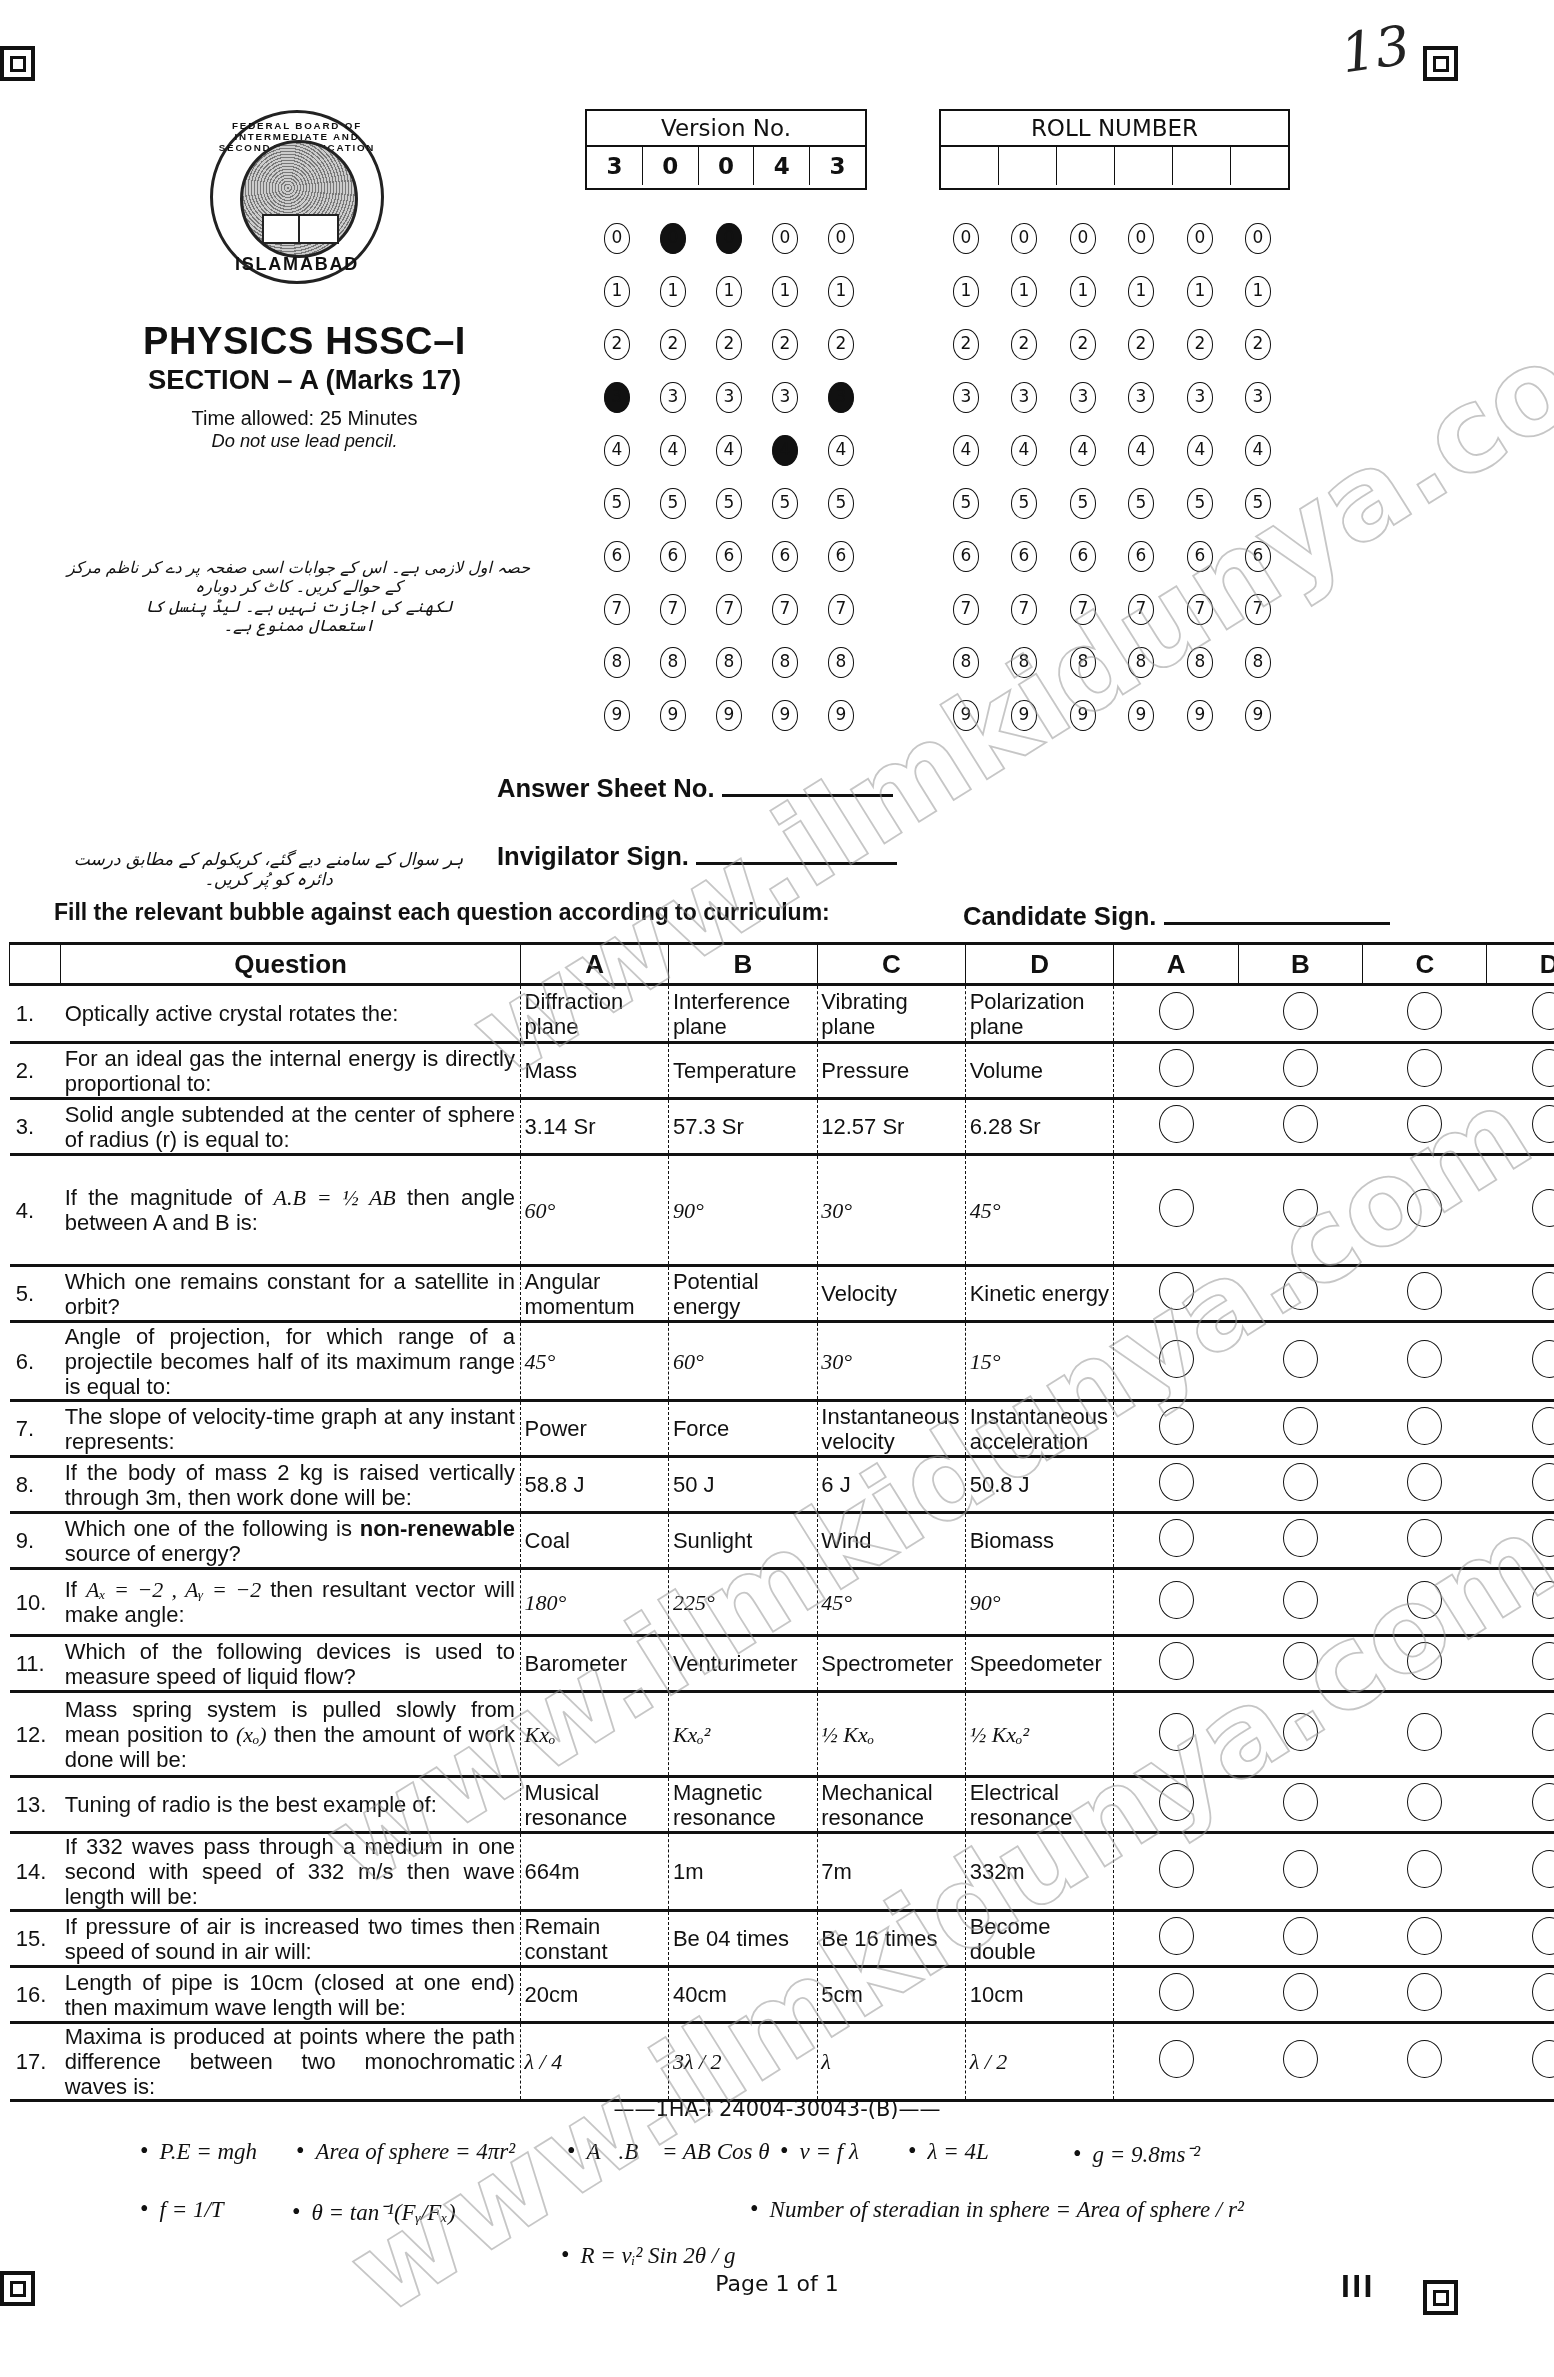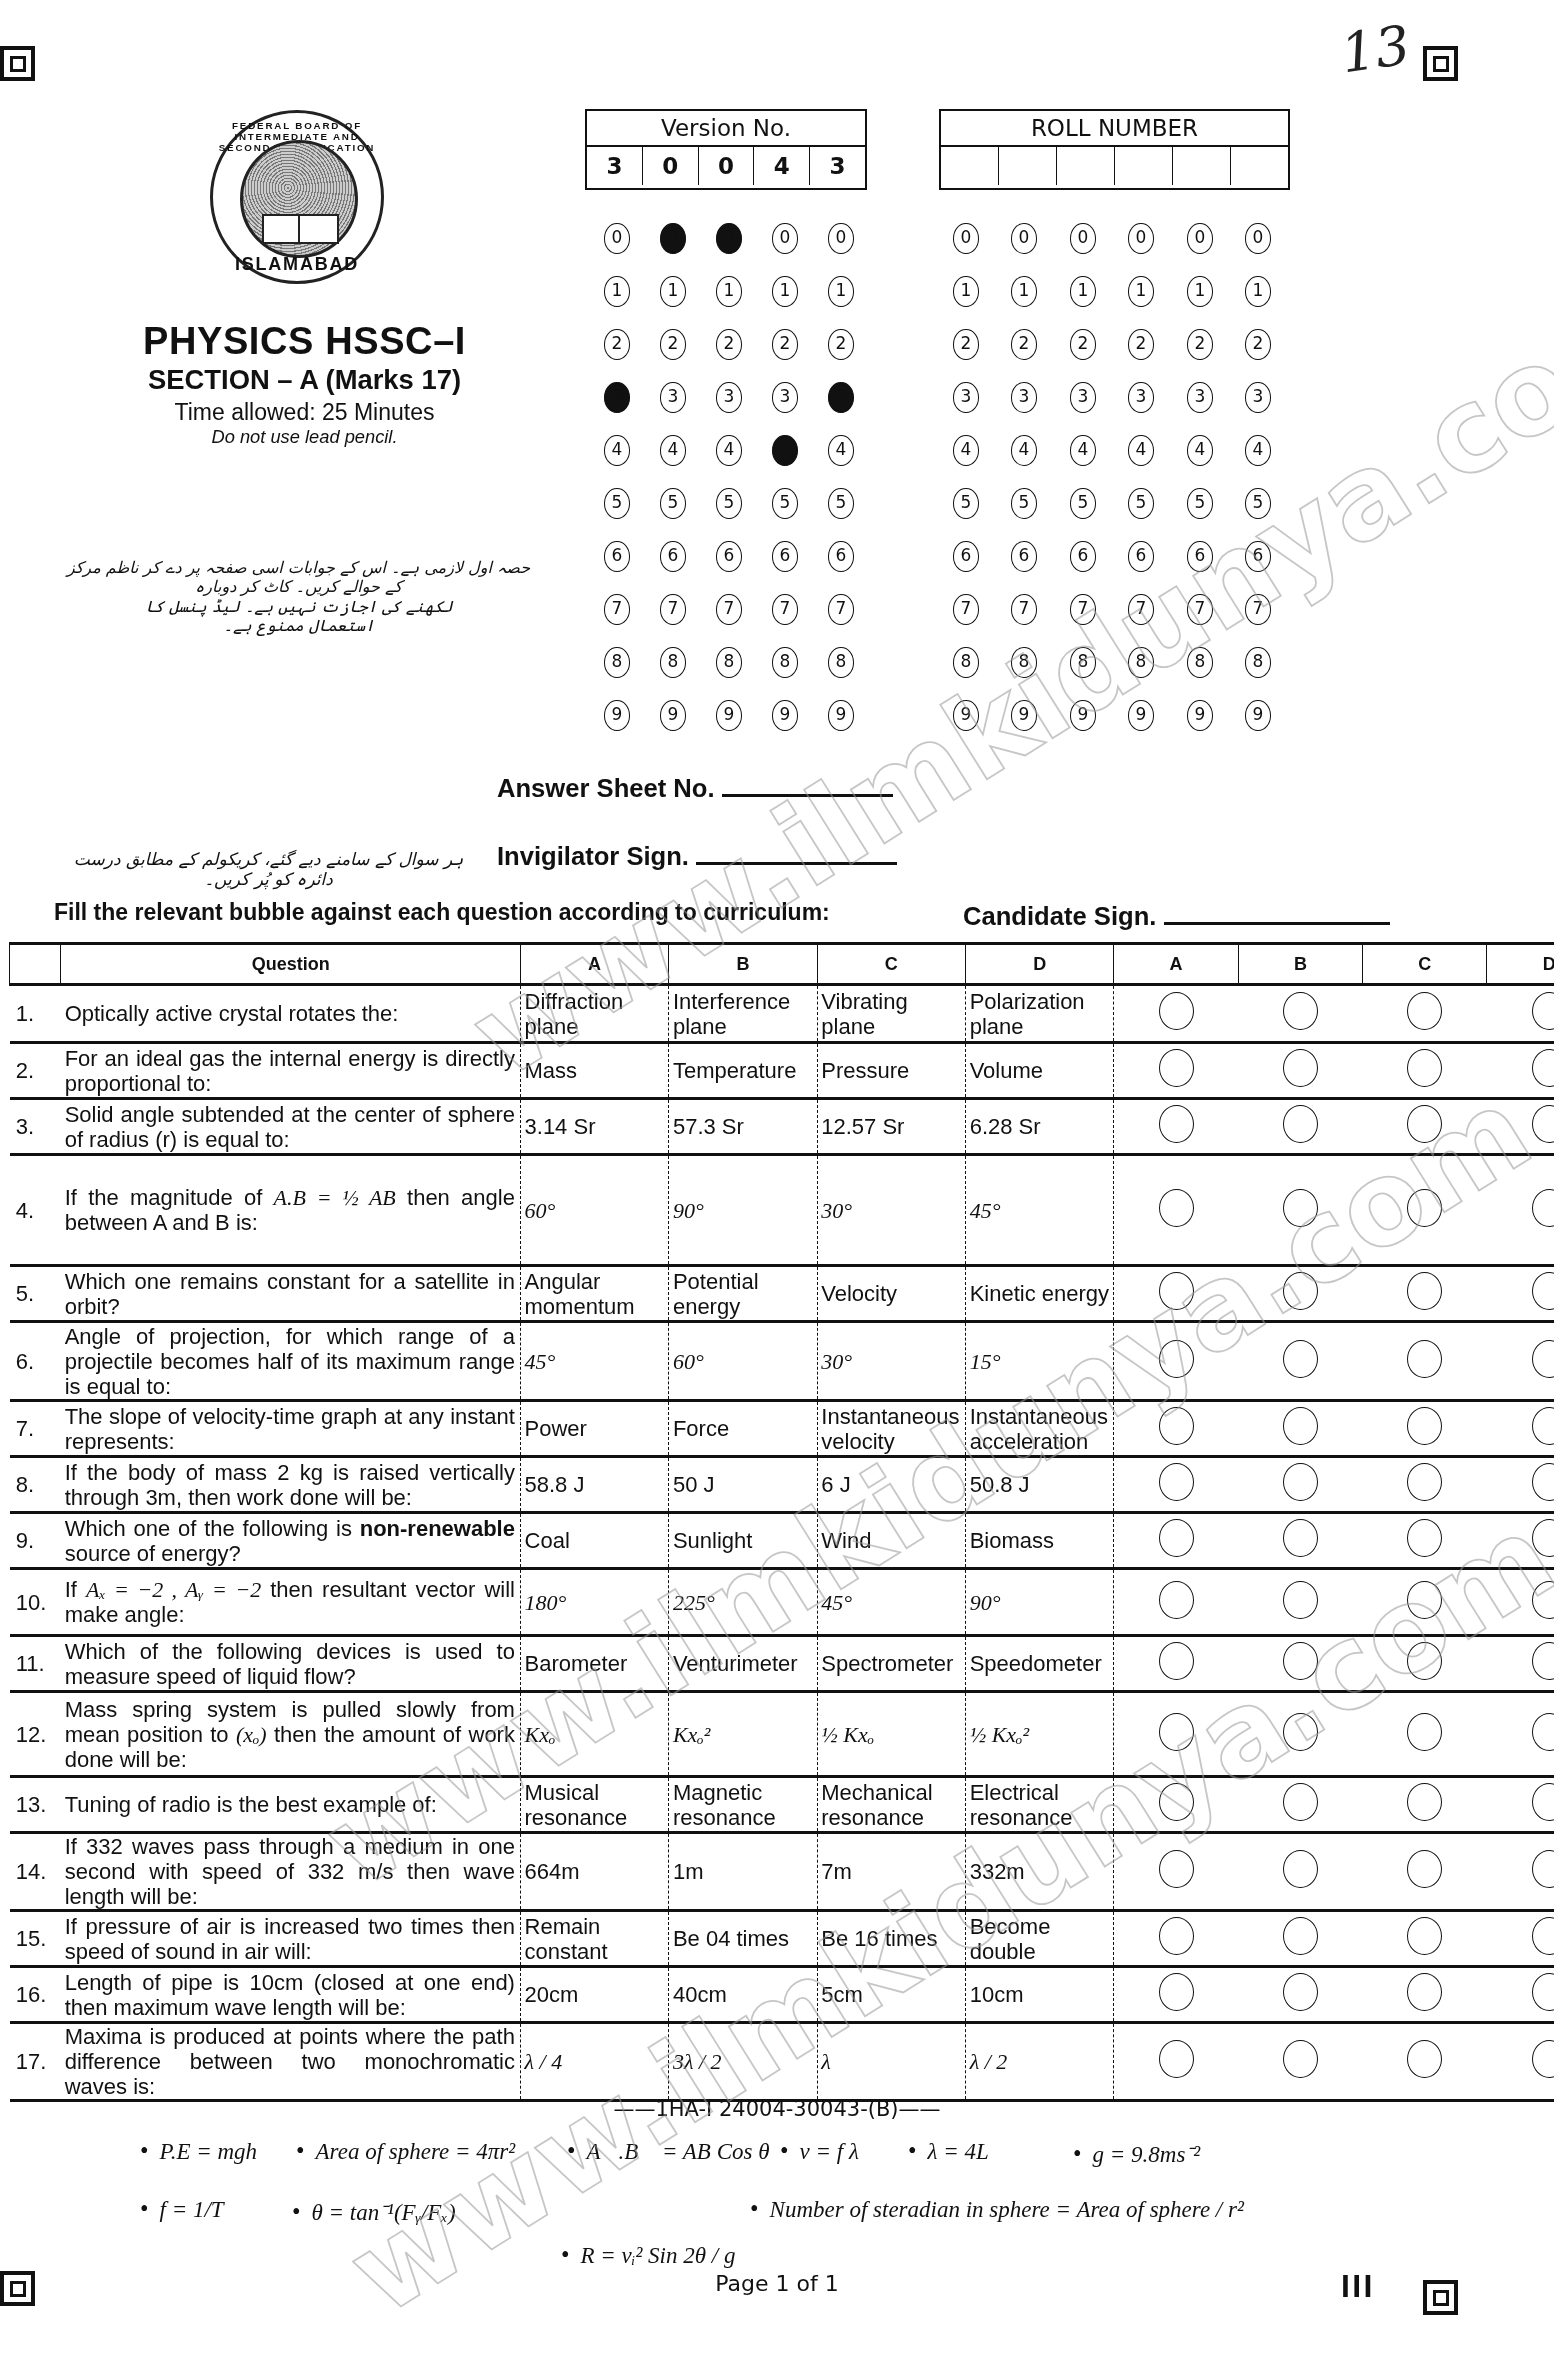--- a/index.html
+++ b/index.html
@@ -11,39 +11,39 @@
   
   .logo { position: absolute; left: 210px; top: 110px; width: 174px; height: 174px; border-radius: 50%; border: 3.7px solid #222; box-sizing: border-box; }
   .logo .inner { position: absolute; left: 27.4px; top: 27.4px; width: 112px; height: 112px; border-radius: 50%; border: 3px solid #222; background: repeating-radial-gradient(circle at 40% 40%, #777 0 1.2px, #ccc 1.2px 3px); }
   .logo .book { position: absolute; left: 49px; top: 101px; width: 73px; height: 25.6px; background: #fff; border: 2.4px solid #222; }
   .logo .book::after { content: ""; position: absolute; left: 34px; top: 0; width: 2.4px; height: 100%; background:#222; }
   .logo-text { position: absolute; width: 100%; text-align: center; font-size: 18px; font-weight: bold; letter-spacing: 1.8px; }
   
   .title-block { position: absolute; left: 91px; top: 320px; width: 427px; text-align: center; }
   .t1 { font-size: 38px; font-weight: bold; letter-spacing: 0.6px; }
   .t2 { font-size: 27.4px; font-weight: bold; margin-top: 1.2px; }
-  .t3 { font-size: 23px; margin-top: 3px; }
+  .t3 { font-size: 20px; margin-top: 11px; }
   .t4 { font-size: 18.3px; font-weight: bold; margin-top: 9.8px; line-height: 22.6px; }
   .t5 { font-size: 18.3px; font-style: italic; line-height: 22.6px; }
   .urdu { position: absolute; font-family: "DejaVu Sans", sans-serif; font-size: 16px; direction: rtl; text-align: center; font-style: italic; }
   
   .numbox { position: absolute; border: 2.4px solid #111; box-sizing: border-box; }
   .numbox .hdr { height: 34px; border-bottom: 2.4px solid #111; text-align: center; font-size: 23px; line-height: 34px; font-family: "DejaVu Sans", sans-serif; }
   .numbox .cells { display: flex; height: 38px; }
   .numbox .cell { flex: 1; border-right: 1.8px solid #111; text-align: center; font-size: 23px; line-height: 38px; font-weight: bold; font-family: "DejaVu Sans", sans-serif; }
   .numbox .cell:last-child { border-right: none; }
   .obub { position: absolute; width: 25.6px; height: 30.5px; border: 1.8px solid #111; border-radius: 50%; box-sizing: border-box; text-align: center; font-size: 17px; line-height: 27px; font-family: "DejaVu Sans", sans-serif; background: #fff; }
   .obub.filled { background: #111; color: #111; }
   
   .sigtxt { position: absolute; font-size: 25.6px; font-weight: bold; }
   .line { display: inline-block; border-bottom: 3px solid #111; vertical-align: baseline; }
   
   table.q { position: absolute; left: 9.1px; top: 942px; width: 1451px; border-collapse: collapse; table-layout: fixed; }
   table.q td, table.q th { font-size: 22px; line-height: 25px; vertical-align: middle; padding: 0 3.7px; }
-  table.q th { font-weight: bold; text-align: center; height: 38px; border-top: 3px solid #111; border-bottom: 3.7px solid #111; font-size: 18px; }
+  table.q th { font-weight: bold; text-align: center; height: 38px; border-top: 3px solid #111; border-bottom: 3.7px solid #111; font-size: 26px; }
   table.q tr.row td { border-bottom: 3px solid #111; }
   table.q .c-num { width: 43px; text-align: left; padding-left: 6.1px; }
   table.q .c-q { width: 451px; text-align: justify; padding-right: 4.9px; }
   table.q .c-opt { width: 140px; border-left: 1.8px dashed #111; text-align: left; }
   table.q .c-b { width: 116px; text-align: center; border-left: 1.8px dashed #111; }
   table.q .c-b + .c-b { border-left: none; }
   table.q th.hb { border-left: 1.8px solid #111; width: 116px; }
   table.q th.hnum { border-left: 1.8px solid #111; border-right: 1.8px solid #111; }
   table.q th.lastcol { border-right: 1.8px solid #111; }
   .ans { display: inline-block; width: 35px; height: 38px; border: 1.8px solid #111; border-radius: 50%; box-sizing: border-box; }

